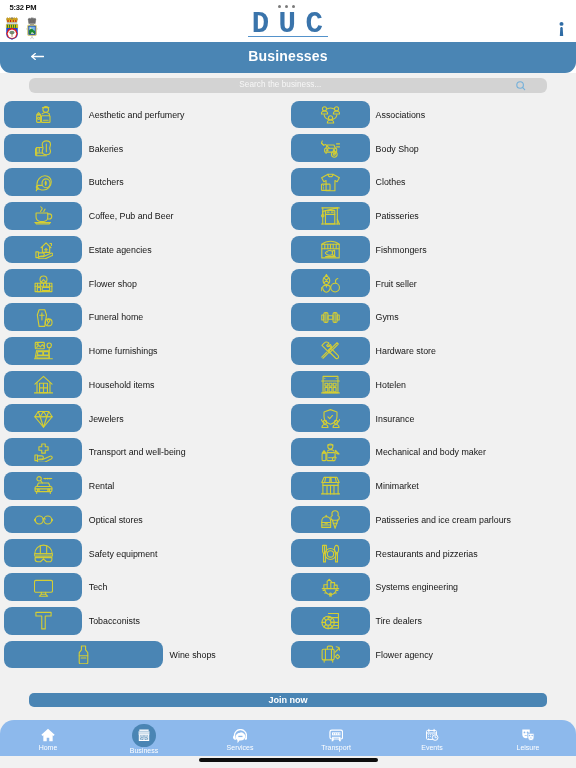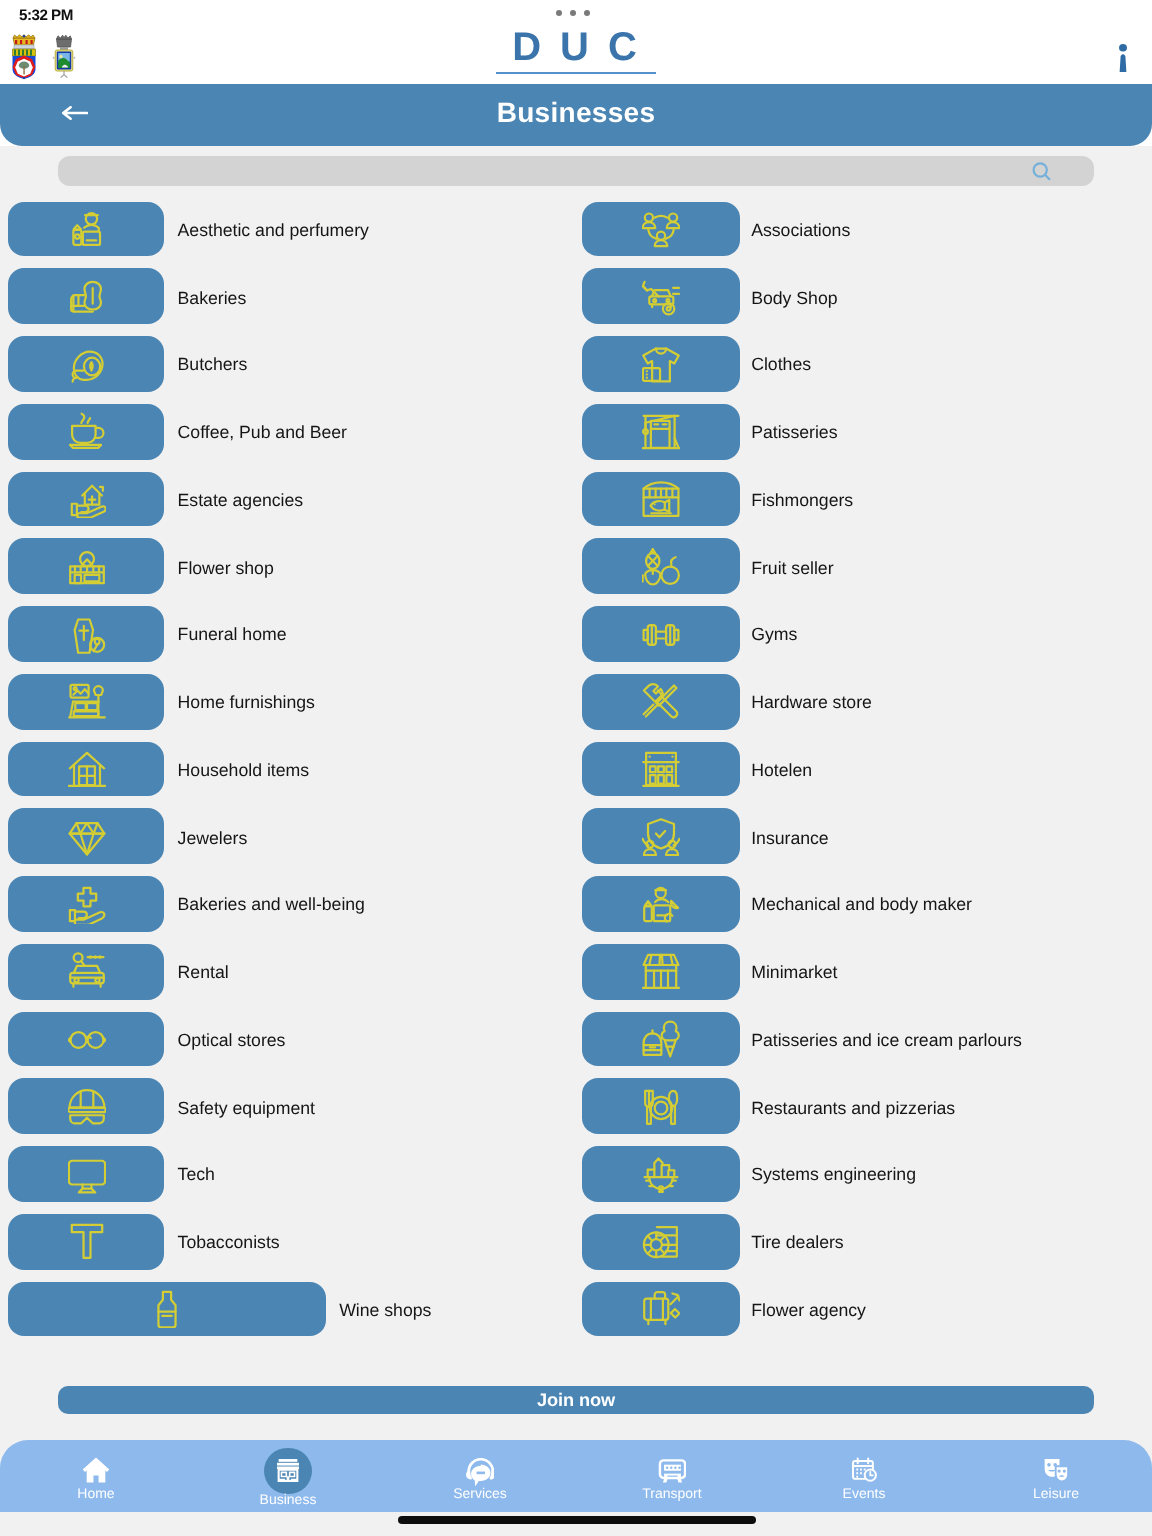--- a/index.html
+++ b/index.html
@@ -19,21 +19,21 @@
   .sb-dots i { width:3px; height:3px; border-radius:50%; background:#7a7a7a; display:block; }
   .sb-right { position:absolute; right:9px; top:2.2px; display:flex; align-items:flex-start; gap:2.6px; height:10px;margin-top:12px; }
   .sb-batt-txt { font-size:7.6px; font-weight:700; color:#111; letter-spacing:-0.25px; line-height:7.6px; margin-top:0.4px; }
   .sb-batt { width:13px; height:6.6px; border-radius:1.7px; background:#111; position:relative; margin-top:0.8px; }
   .sb-batt:after { content:""; position:absolute; right:-2px; top:2px; width:1.4px; height:2.6px; border-radius:0 1px 1px 0; background:#8a8a8a; }
 
   
   .brandrow { position:absolute; left:0; top:14px; width:576px; height:28px; background:#fff; }
   .crest { position:absolute; top:0px; }
   .duc { position:absolute; left:0; right:0; top:0px; text-align:center; }
-  .duc-txt { font-family:Liberation Sans, sans-serif; font-size:20px; font-weight:700; color:#3a74ab; letter-spacing:9.5px; margin-left:8px; line-height:21px; display:inline-block; }
+  .duc-txt { font-family:Liberation Mono, monospace; font-size:29px; font-weight:700; color:#3a74ab; letter-spacing:9.5px; margin-left:8px; line-height:21px; display:inline-block; }
   .duc-rule { position:absolute; left:50%; transform:translateX(-50%); top:21.7px; width:80px; height:1.7px; background:#5392cb; }
   .info-i { position:absolute; left:557px; top:7.2px; width:9px; height:16px; }
 
   
   .appbar { position:absolute; left:0; top:42px; width:576px; height:31px; background:#4a85b4;
             border-radius:0 0 11px 11px; }
   .appbar-title { position:absolute; left:0; right:0; top:6.8px; text-align:center; color:#fff;
                   font-size:14px; font-weight:700; letter-spacing:0.15px; line-height:15px; }
   .backarrow { position:absolute; left:31px; top:11.3px; width:13px; height:7px; }
 
@@ -168,20 +168,21 @@
       <svg width="13" height="7" viewBox="0 0 13 7" style="display:block">
           <path d="M12.5 3.5H.9M4.3 .6.6 3.5 4.3 6.4" stroke="#ffffff" stroke-width="1.3" fill="none" stroke-linecap="round" stroke-linejoin="round"></path>
         </svg>
     </span>
     <div class="appbar-title" data-name="page-title">Businesses</div>
   </div>
 
   <div class="content" data-name="content-area">
 
     <div class="searchbar" data-name="search-bar">
+      <div class="search-ph" data-name="search-placeholder">Search the business...</div>
       <span class="search-ic" data-name="search-icon">
         <svg width="10" height="10" viewBox="0 0 10 10" style="display:block">
             <circle cx="4.1" cy="4" r="3.3" stroke="#74b0da" stroke-width="1.1" fill="none"></circle>
             <path d="M6.5 6.4 8.7 8.6" stroke="#74b0da" stroke-width="1.1" stroke-linecap="round"></path>
           </svg>
       </span>
     </div>
 
     <div class="grid" data-name="category-grid">
       <div class="col col-l" data-name="category-column-left">
@@ -323,21 +324,21 @@
           </div>
           <div class="row" data-name="category-row">
             <div class="tile" data-name="medical-hand-icon">
               <svg width="19" height="19" viewBox="0 0 24 24" fill="none" stroke="#d4ce34" stroke-width="1.4" stroke-linecap="round" stroke-linejoin="round">
                 <path d="M9.8 1.2h4.4v3.6h3.6v4.4h-3.6v3.6H9.8V9.2H6.2V4.8h3.6z"></path>
                 <path d="M1.2 15.2h3.2v7H1.2z"></path>
                 <path d="M4.6 16.2h5.2c1.2 0 2.1.9 2.1 2s-.9 2-2.1 2H6.8"></path>
                 <path d="M4.4 21.2h5.8l10-4.6c1.2-.5 2.4.1 2.7 1.2.3 1-.2 1.9-1.2 2.5l-8.6 4.2H4.4z"></path>
               </svg>
             </div>
-            <div class="rowlabel" data-name="category-label">Bakeries and well-being</div>
+            <div class="rowlabel" data-name="category-label">Transport and well-being</div>
           </div>
           <div class="row" data-name="category-row">
             <div class="tile" data-name="car-rental-icon">
               <svg width="19" height="19" viewBox="0 0 24 24" fill="none" stroke="#d4ce34" stroke-width="1.4" stroke-linecap="round" stroke-linejoin="round">
                 <path d="M3.6 13.4 5.6 8.8h12.8l2 4.6"></path>
                 <rect x="1.4" y="13.2" width="21.2" height="6.6" rx="1.6"></rect>
                 <path d="M1.4 16.2h21.2"></path>
                 <circle cx="5.4" cy="17.8" r="1.3"></circle>
                 <circle cx="18.6" cy="17.8" r="1.3"></circle>
                 <path d="M3.4 20v2M20.6 20v2"></path>

